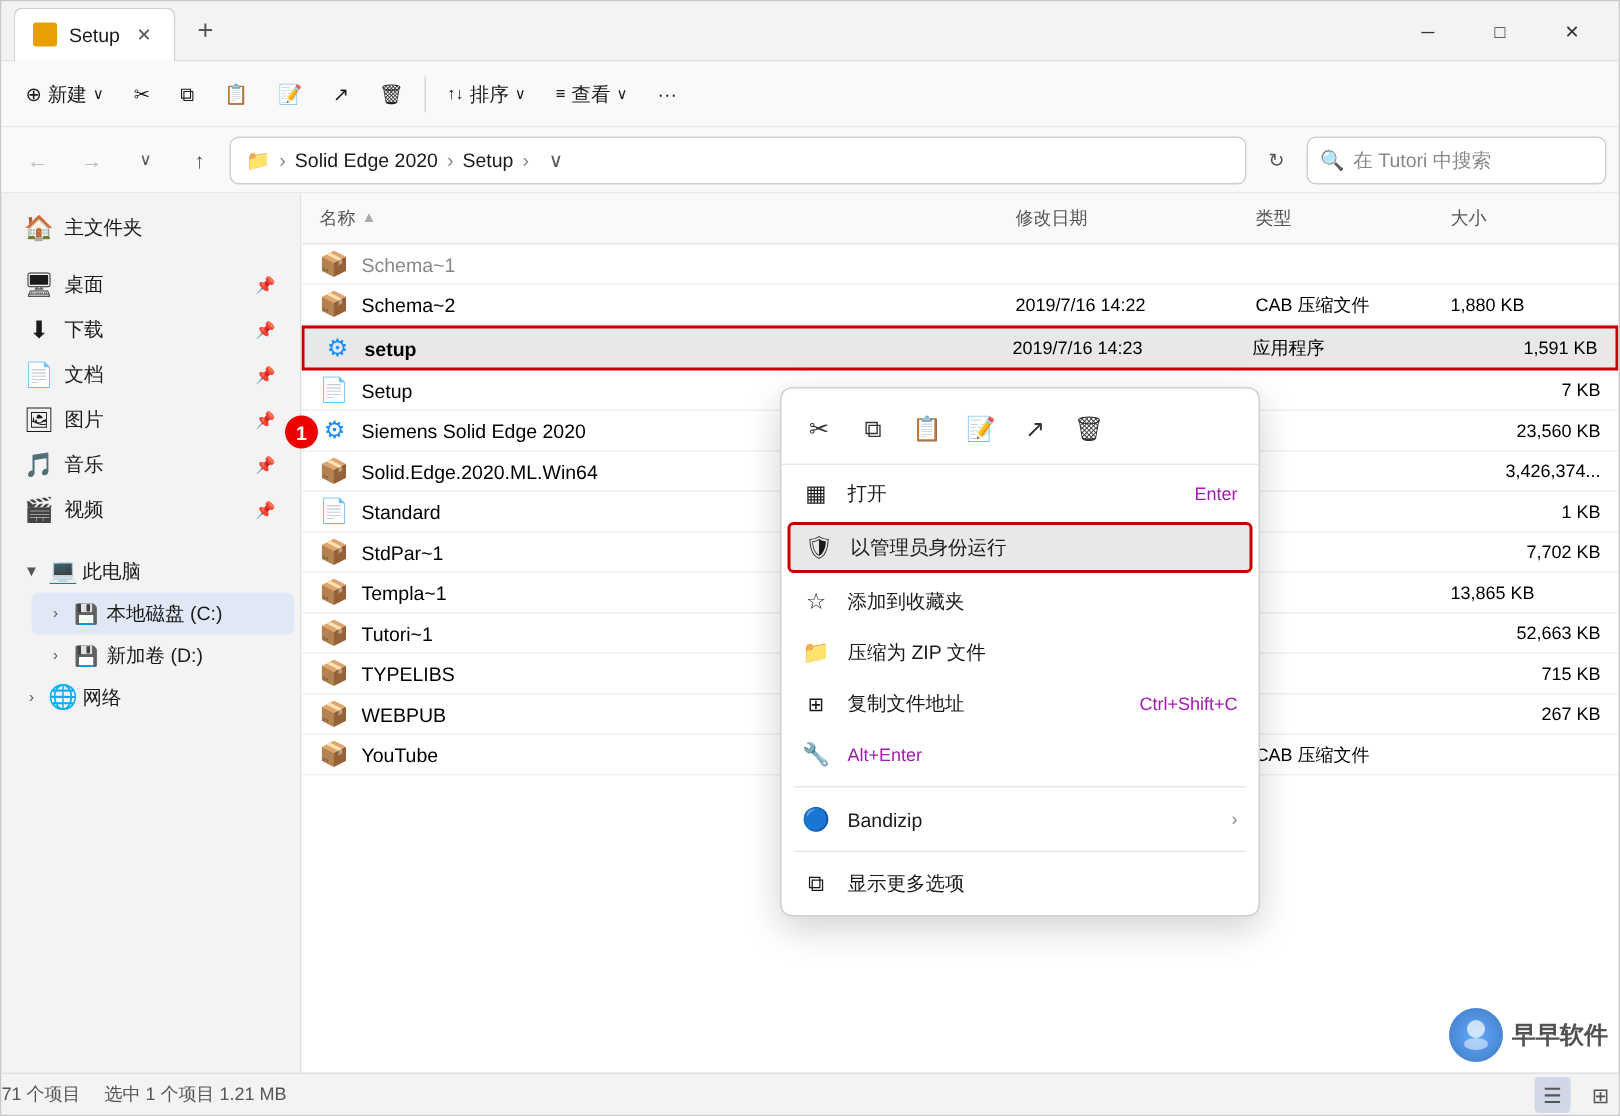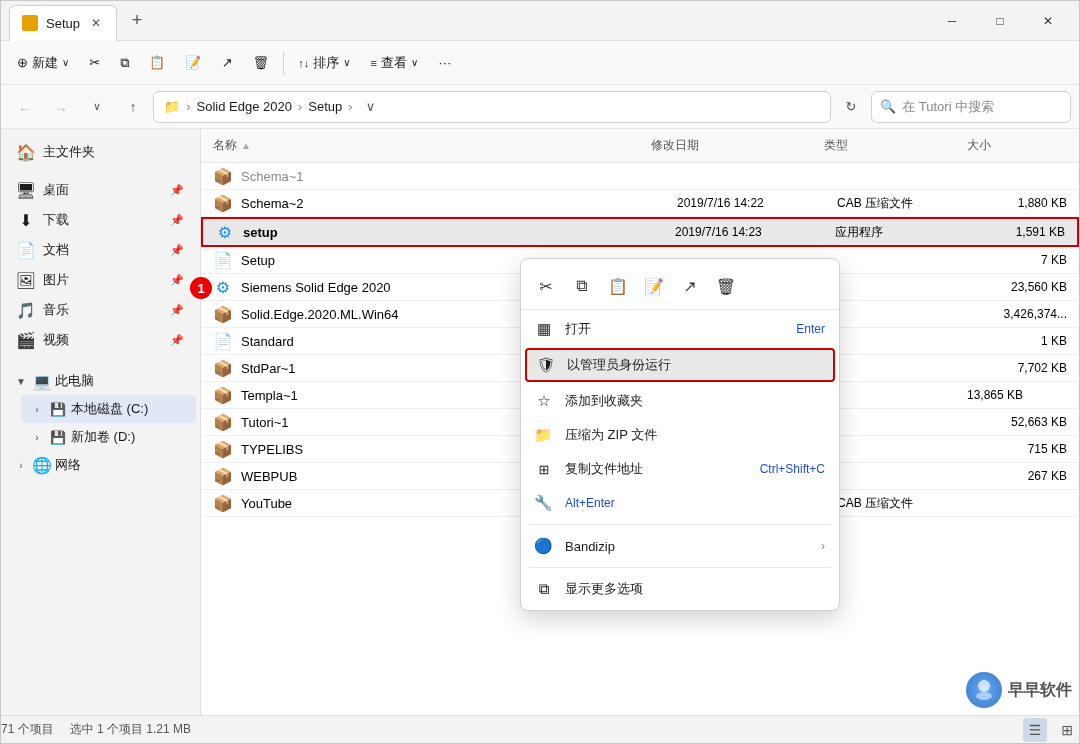--- a/index.html
+++ b/index.html
@@ -289,21 +289,20 @@
       display: grid;
       grid-template-columns: 1fr 160px 130px 100px;
       padding: 4px 12px;
       border-bottom: 1px solid #e8e8e8;
       background: #f9f9f9;
       font-size: 12px;
       color: #555;
       position: sticky;
       top: 0;
       z-index: 1;
-      gap: 13px;
     }
 
     .col-header {
       display: flex;
       align-items: center;
       gap: 4px;
       cursor: pointer;
       padding: 4px 0;
     }
 
@@ -386,21 +385,21 @@
       display: flex;
       align-items: center;
       justify-content: center;
       font-size: 15px;
       flex-shrink: 0;
     }
 
     .ctx-item-label { flex: 1; }
 
     .ctx-item-shortcut {
-      color: #1d4ed8;
+      color: #a21caf;
       font-size: 12px;
     }
 
     .ctx-item-arrow {
       color: #888;
       font-size: 12px;
     }
 
     .ctx-separator {
       height: 1px;
@@ -683,21 +682,21 @@
         <span style="font-size:12px; text-align:right; display:block;"></span>
       </div>
 
       <div class="file-row">
         <div class="file-name-cell">
           <div class="file-icon cab-icon">📦</div>
           <span>Schema~2</span>
         </div>
         <span style="font-size:12px;">2019/7/16 14:22</span>
         <span style="font-size:12px;">CAB 压缩文件</span>
-        <span style="font-size:12px; text-align:right; display:block;">1,880 KB</span>
+        <span style="font-size:12px; display:block;">1,880 KB</span>
       </div>
 
       <div class="file-row selected" style="border: 2px solid #cc0000; background:#e8e8e8;">
         <div class="file-name-cell">
           <div class="file-icon exe-icon" style="color:#1a8cff;">⚙</div>
           <span style="font-weight:600;">setup</span>
         </div>
         <span style="font-size:12px;">2019/7/16 14:23</span>
         <span style="font-size:12px;">应用程序</span>
         <span style="font-size:12px; text-align:right; display:block;">1,591 KB</span>

